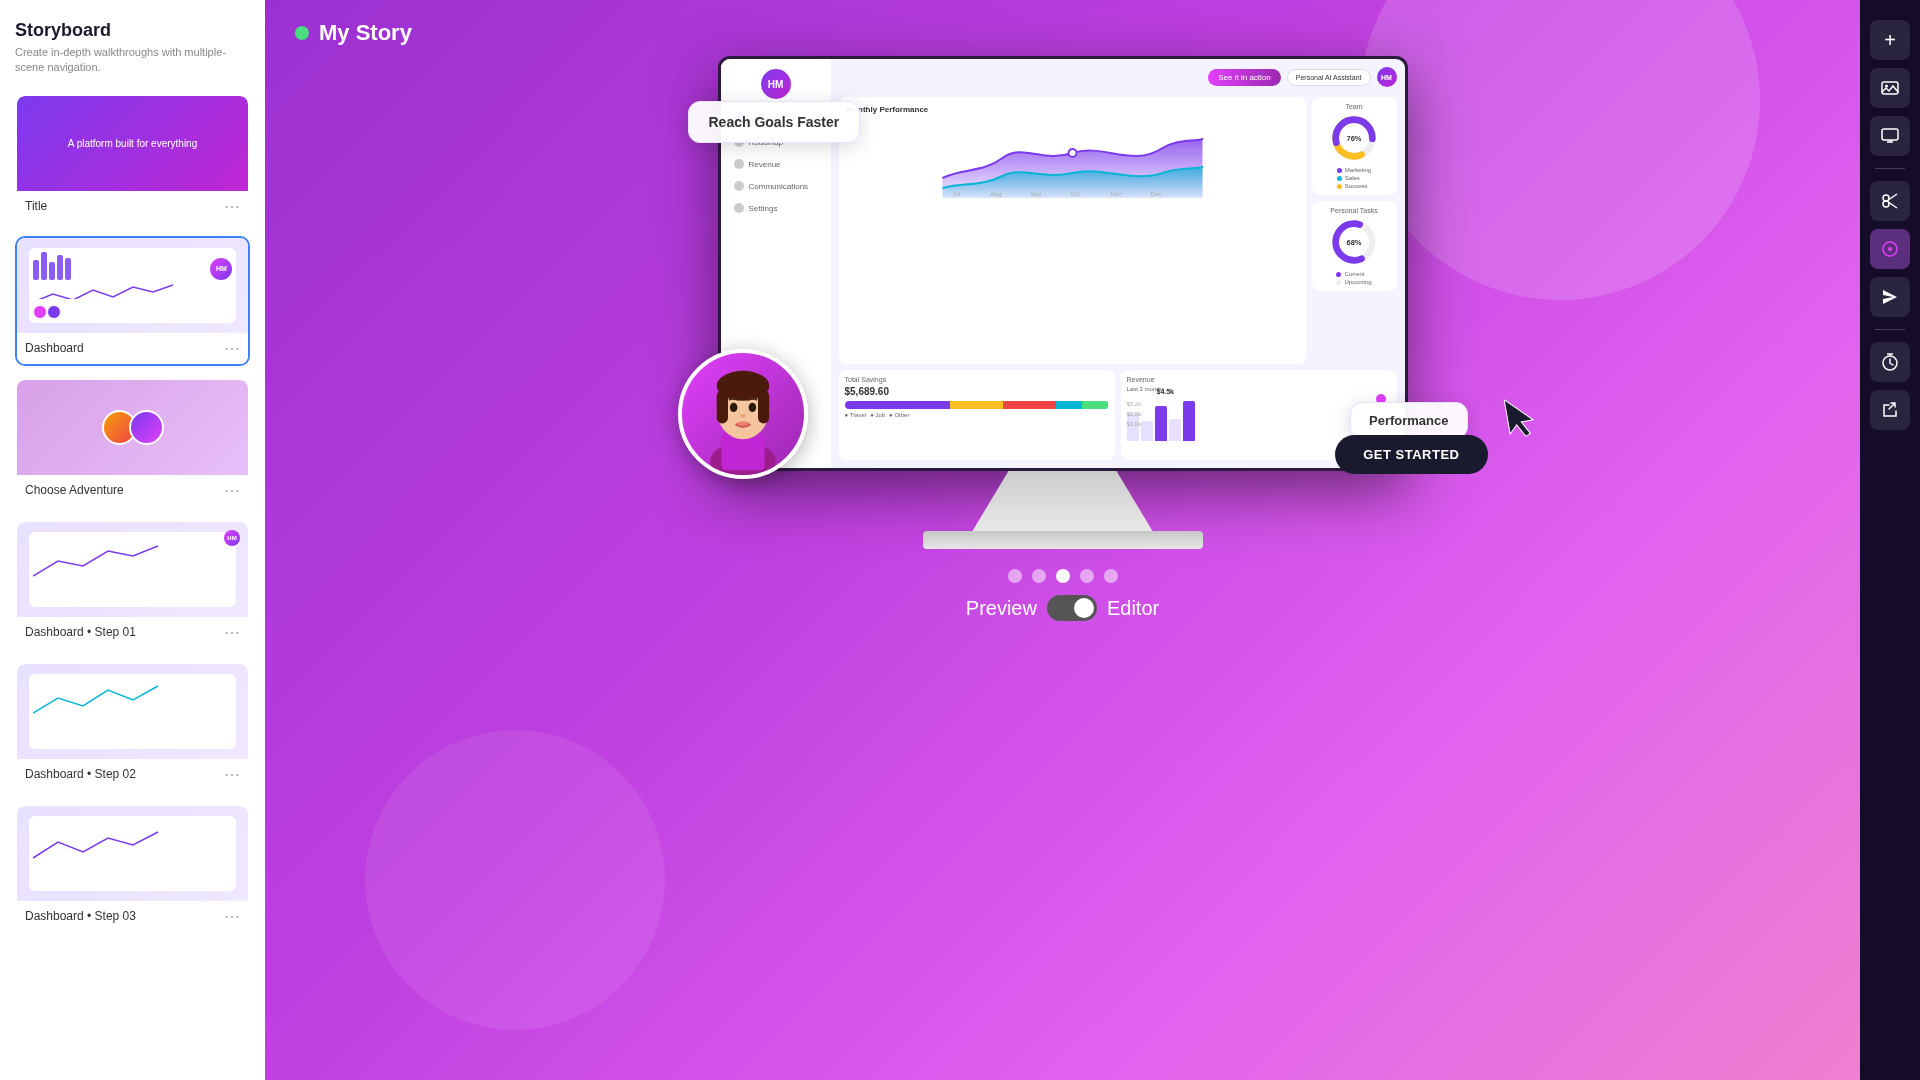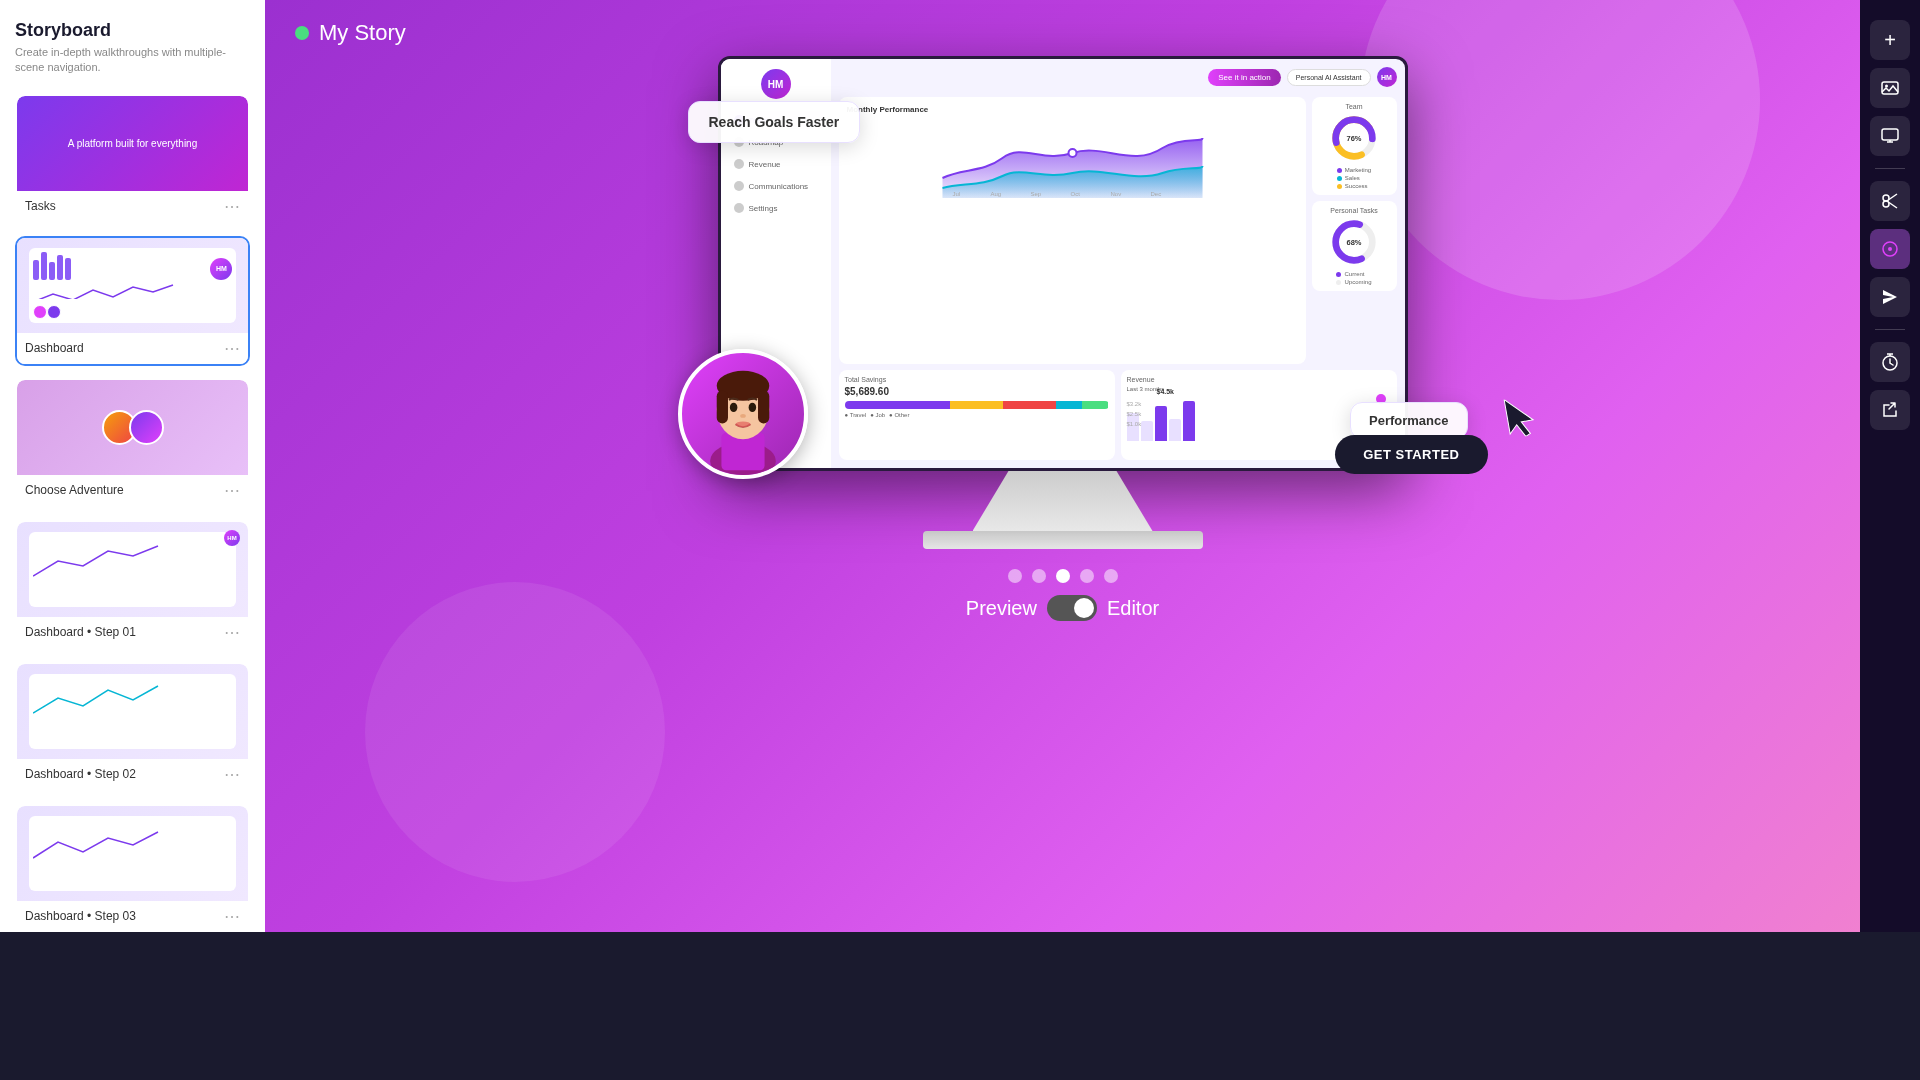--- a/index.html
+++ b/index.html
@@ -7,21 +7,21 @@
       width: 1920px;
       height: 1080px;
       overflow: hidden;
       font-family: 'Segoe UI', Arial, sans-serif;
       background: #1a1a2e;
     }
 
     .main-container {
       display: flex;
       width: 1920px;
-      height: 932px;
+      height: 1080px;
     }
 
     
     .sidebar {
       width: 265px;
       min-width: 265px;
       background: #ffffff;
       height: 100%;
       padding: 20px 15px;
       overflow-y: auto;
@@ -162,21 +162,21 @@
     }
     .story-dot {
       width: 14px;
       height: 14px;
       border-radius: 50%;
       background: #4ade80;
       display: inline-block;
     }
     .story-title {
       font-size: 22px;
-      font-weight: 400;
+      font-weight: 700;
       color: #ffffff;
     }
 
     
     .monitor-wrapper {
       position: relative;
       z-index: 5;
       margin-top: -10px;
     }
     .monitor {
@@ -622,21 +622,21 @@
 
   <div class="sidebar">
     <div class="sidebar-title">Storyboard</div>
     <div class="sidebar-subtitle">Create in-depth walkthroughs with multiple-scene navigation.</div>
 
     <div class="sidebar-card">
       <div class="sidebar-card-thumb card-title-thumb">
         <span style="color:#fff;font-size:10px;text-align:center;padding:8px;">A platform built for everything</span>
       </div>
       <div class="sidebar-card-label">
-        <span>Tasks</span>
+        <span>Title</span>
         <span class="dots">⋯</span>
       </div>
     </div>
 
     <div class="sidebar-card active">
       <div class="sidebar-card-thumb card-dashboard-thumb">
         <div class="mini-dashboard">
           <div class="mini-dash-bar">
             <div class="mini-bar" style="height:20px;"></div>
             <div class="mini-bar" style="height:28px;"></div>

